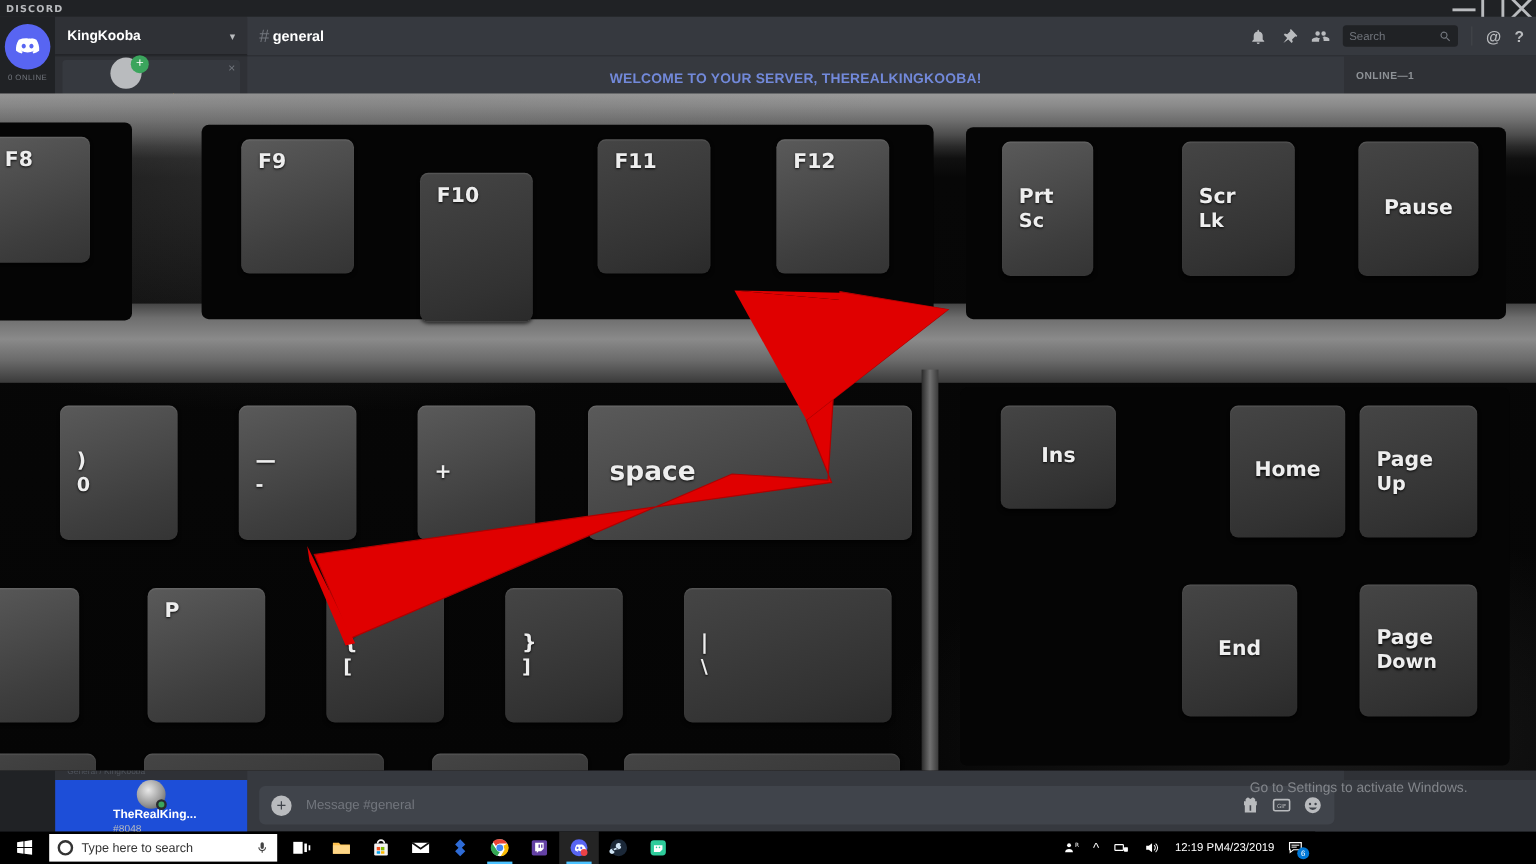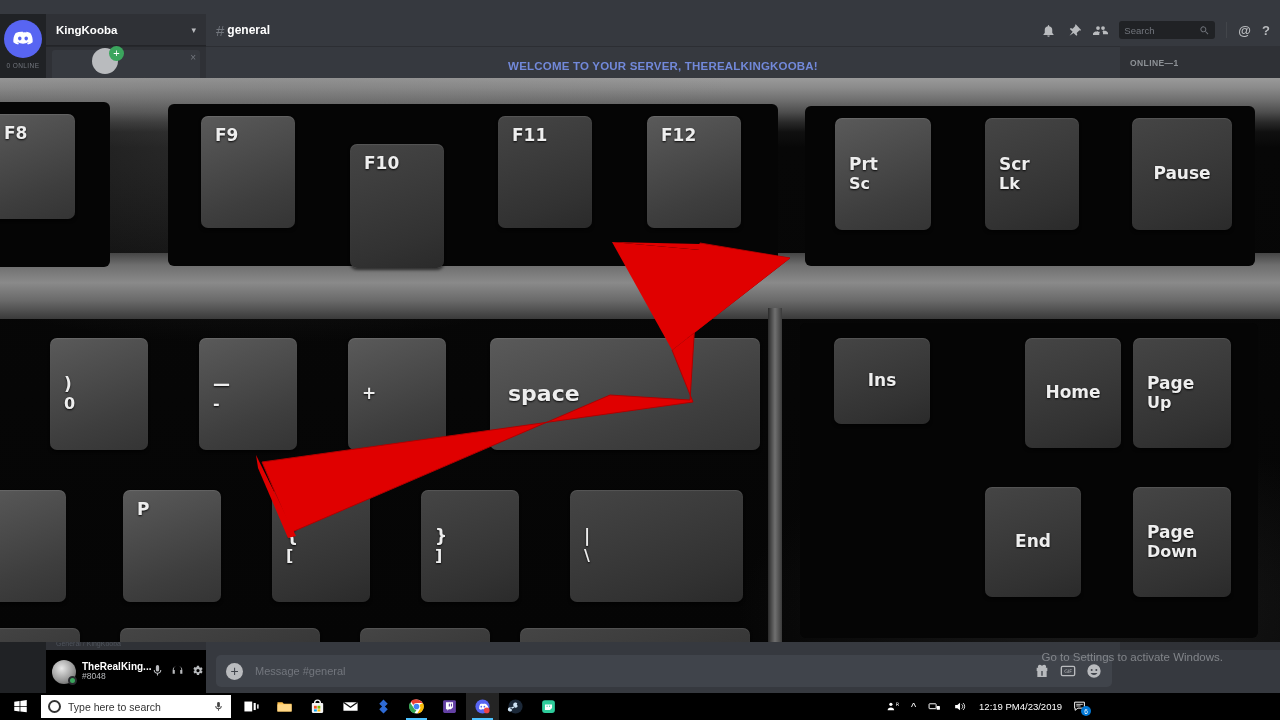--- a/index.html
+++ b/index.html
@@ -76,21 +76,21 @@
   .card-plus {
     position: absolute; left: 63px; top: 32px; width: 15px; height: 15px;
     border-radius: 50%; background: #3ba55d; color: #fff; font-size: 11px;
     display: flex; align-items: center; justify-content: center; line-height: 1;
   }
   .spark { position: absolute; color: #faa61a; font-size: 6px; }
 
   
   .user-panel {
     position: absolute; left: 46px; bottom: 0; width: 160px; height: 43px;
-    background: #000000; display: flex; align-items: center; padding: 0 6px;
+    background: #1d4ed8; display: flex; align-items: center; padding: 0 6px; flex-direction: column;
   }
   .user-avatar-wrap { position: relative; width: 24px; height: 24px; }
   .user-avatar {
     width: 24px; height: 24px; border-radius: 50%;
     background: radial-gradient(circle at 40% 35%, #e8e8e8 0%, #9a9a9a 55%, #4a4a4a 100%);
   }
   .user-status-dot {
     position: absolute; right: -1px; bottom: -1px; width: 9px; height: 9px;
     border-radius: 50%; background: #3ba55d; border: 2px solid #292b2f;
   }
@@ -254,20 +254,40 @@
     display: flex; align-items: center; justify-content: center;
   }
 </style>
 </head>
 <body>
 
 <div id="app">
 
   <div class="discord-window">
 
+    <div class="titlebar">
+      <div class="titlebar-logo">DISCORD</div>
+      <div class="win-controls">
+        <div class="win-btn">
+          <svg viewBox="0 0 10 10">
+              <rect x="1" y="5" width="8" height="1" fill="#b9bbbe"></rect>
+            </svg>
+        </div>
+        <div class="win-btn">
+          <svg viewBox="0 0 10 10">
+              <rect x="1.5" y="1.5" width="7" height="7" fill="none" stroke="#b9bbbe" stroke-width="1"></rect>
+            </svg>
+        </div>
+        <div class="win-btn">
+          <svg viewBox="0 0 10 10">
+              <path d="M1 1 L9 9 M9 1 L1 9" stroke="#b9bbbe" stroke-width="1"></path>
+            </svg>
+        </div>
+      </div>
+    </div>
 
     <div class="guild-rail">
       <div class="guild-icon">
         <svg viewBox="0 0 24 24">
             <path d="M20 5.5a17 17 0 0 0-4.3-1.3l-.2.4a15 15 0 0 1 3.8 1.2 13 13 0 0 0-11 0 15 15 0 0 1 3.8-1.2l-.2-.4A17 17 0 0 0 4 5.5C1.8 8.9 1.2 12.2 1.5 15.5a17 17 0 0 0 5.2 2.6l.9-1.5c-.6-.2-1.2-.5-1.7-.9l.3-.2a12 12 0 0 0 11.6 0l.3.2c-.5.4-1.1.7-1.7.9l.9 1.5a17 17 0 0 0 5.2-2.6c.4-3.8-.6-7.1-2.5-10zM8.5 13.5c-1 0-1.9-1-1.9-2.1s.8-2.1 1.9-2.1 1.9 1 1.9 2.1-.8 2.1-1.9 2.1zm7 0c-1 0-1.9-1-1.9-2.1s.8-2.1 1.9-2.1 1.9 1 1.9 2.1-.8 2.1-1.9 2.1z"></path>
           </svg>
       </div>
       <div class="online-label">0 ONLINE</div>
     </div>
 
@@ -392,21 +412,21 @@
       <span>F10</span>
     </div>
     <div class="key tl dim" style="left:498px; top:38px; width:94px; height:112px;">
       <span>F11</span>
     </div>
     <div class="key tl" style="left:647px; top:38px; width:94px; height:112px;">
       <span>F12</span>
     </div>
 
     <div class="kb-plate" style="left:805px; top:28px; width:450px; height:160px;"></div>
-    <div class="key stack" style="left:835px; top:40px; width:96px; height:112px;">
+    <div class="key stack" style="left:835px; top:40px; width:76px; height:112px;">
       <span>Prt</span>
       <span class="sub">Sc</span>
     </div>
     <div class="key stack dim" style="left:985px; top:40px; width:94px; height:112px;">
       <span>Scr</span>
       <span class="sub">Lk</span>
     </div>
     <div class="key dim" style="left:1132px; top:40px; width:100px; height:112px;">
       <span>Pause</span>
     </div>

